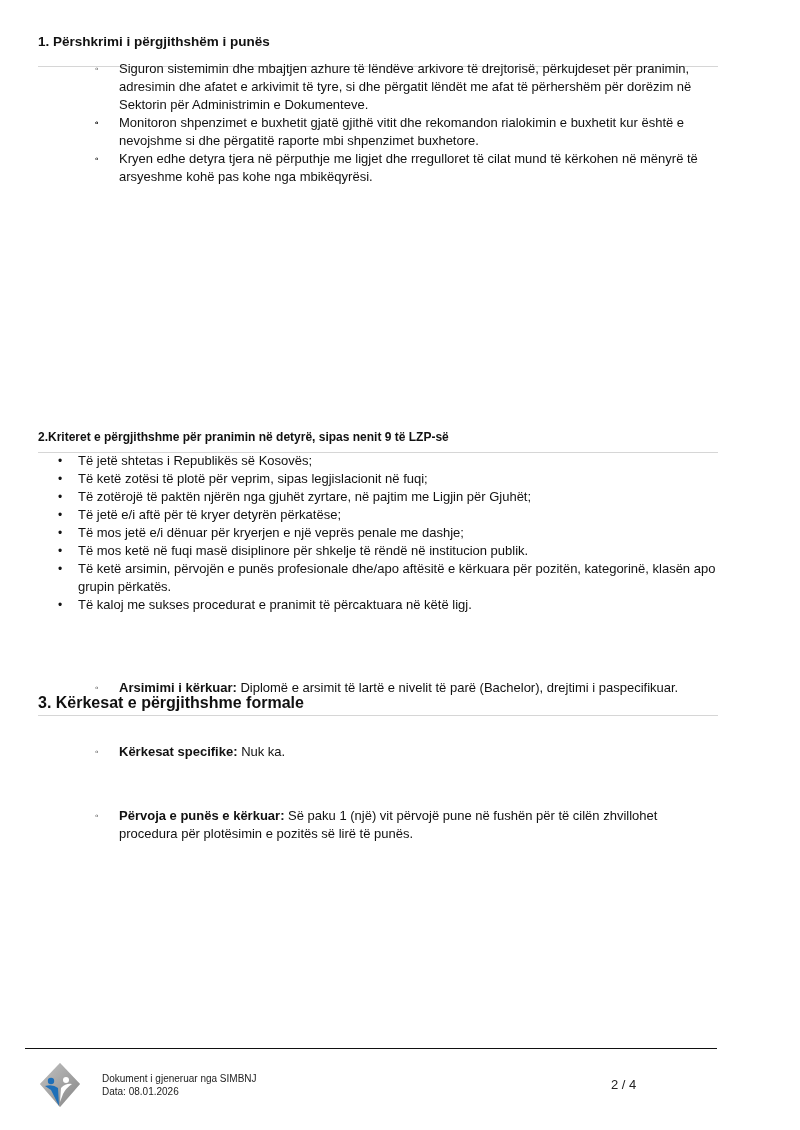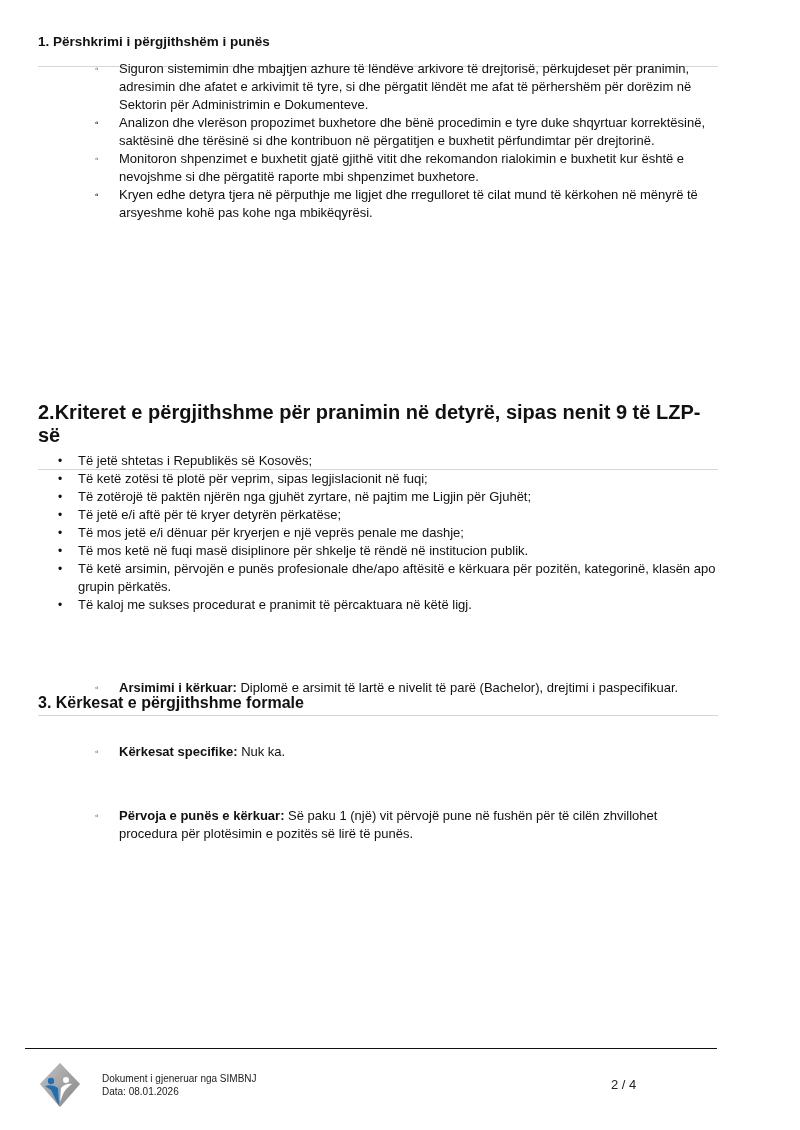--- a/index.html
+++ b/index.html
@@ -6,21 +6,21 @@
   body {
     width: 800px; height: 1130px; position: relative; overflow: hidden;
     font-family: "Liberation Sans", sans-serif; color: #111;
   }
   .sec-heading {
     position: absolute; left: 38px; right: 82px;
     font-weight: bold; color: #111;
     border-bottom: 1px solid #d6d6d6;
   }
   .h1 { top: 34px; font-size: 13.5px; padding-bottom: 17px; }
-  .h2 { top: 401px; font-size: 20px; padding-bottom: 22px; }
+  .h2 { top: 430px; font-size: 12px; padding-bottom: 8px; }
   .h3 { top: 654px; font-size: 16px; padding-bottom: 3px; margin-top: 40px; }
 
   .list { position: absolute; margin: 0; padding: 0; list-style: none; font-size: 13px; line-height: 18px; color: #111; }
   .list li { position: relative; }
   .list1 { top: 60px; left: 119px; width: 600px; }
   .list2 { top: 452px; left: 78px; width: 640px; }
   .bullet { position: absolute; display: inline-block; }
   .list1 .bullet, .list3 .bullet { left: -24px; top: 0; font-size: 10px; }
   .list2 .bullet { left: -20px; top: 0; font-size: 12px; }
 
@@ -35,21 +35,21 @@
   .footer-text { position: absolute; left: 102px; top: 1072px; font-size: 10px; line-height: 13px; color: #222; }
   .page-num { position: absolute; left: 611px; top: 1077px; font-size: 13px; color: #222; }
 </style>
 </head>
 <body>
 
 <div class="sec-heading h1">1. Përshkrimi i përgjithshëm i punës</div>
 <ul class="list list1">
   <li><span class="bullet">◦</span><span>Siguron sistemimin dhe mbajtjen azhure të lëndëve arkivore të drejtorisë, përkujdeset për pranimin, adresimin dhe afatet e arkivimit të tyre, si dhe përgatit lëndët me afat të përhershëm për dorëzim në Sektorin për Administrimin e Dokumenteve.</span></li>
   <li><span class="bullet">◦</span></li>
-  <li><span class="bullet">◦</span><span>Analizon dhe vlerëson propozimet buxhetore dhe bënë procedimin e tyre duke shqyrtuar korrektësinë, saktësinë dhe tërësinë si dhe kontribuon në përgatitjen e buxhetit përfundimtar për drejtorinë.</span></li>
+  <li><span class="bullet">◦</span></li>
   <li><span class="bullet">◦</span><span>Monitoron shpenzimet e buxhetit gjatë gjithë vitit dhe rekomandon rialokimin e buxhetit kur është e nevojshme si dhe përgatitë raporte mbi shpenzimet buxhetore.</span></li>
   <li><span class="bullet">◦</span></li>
   <li><span class="bullet">◦</span><span>Kryen edhe detyra tjera në përputhje me ligjet dhe rregulloret të cilat mund të kërkohen në mënyrë të arsyeshme kohë pas kohe nga mbikëqyrësi.</span></li>
 </ul>
 
 <div class="sec-heading h2">2.Kriteret e përgjithshme për pranimin në detyrë, sipas nenit 9 të LZP-së</div>
 <ul class="list list2">
   <li><span class="bullet">•</span><span>Të jetë shtetas i Republikës së Kosovës;</span></li>
   <li><span class="bullet">•</span><span>Të ketë zotësi të plotë për veprim, sipas legjislacionit në fuqi;</span></li>
   <li><span class="bullet">•</span><span>Të zotërojë të paktën njërën nga gjuhët zyrtare, në pajtim me Ligjin për Gjuhët;</span></li>

